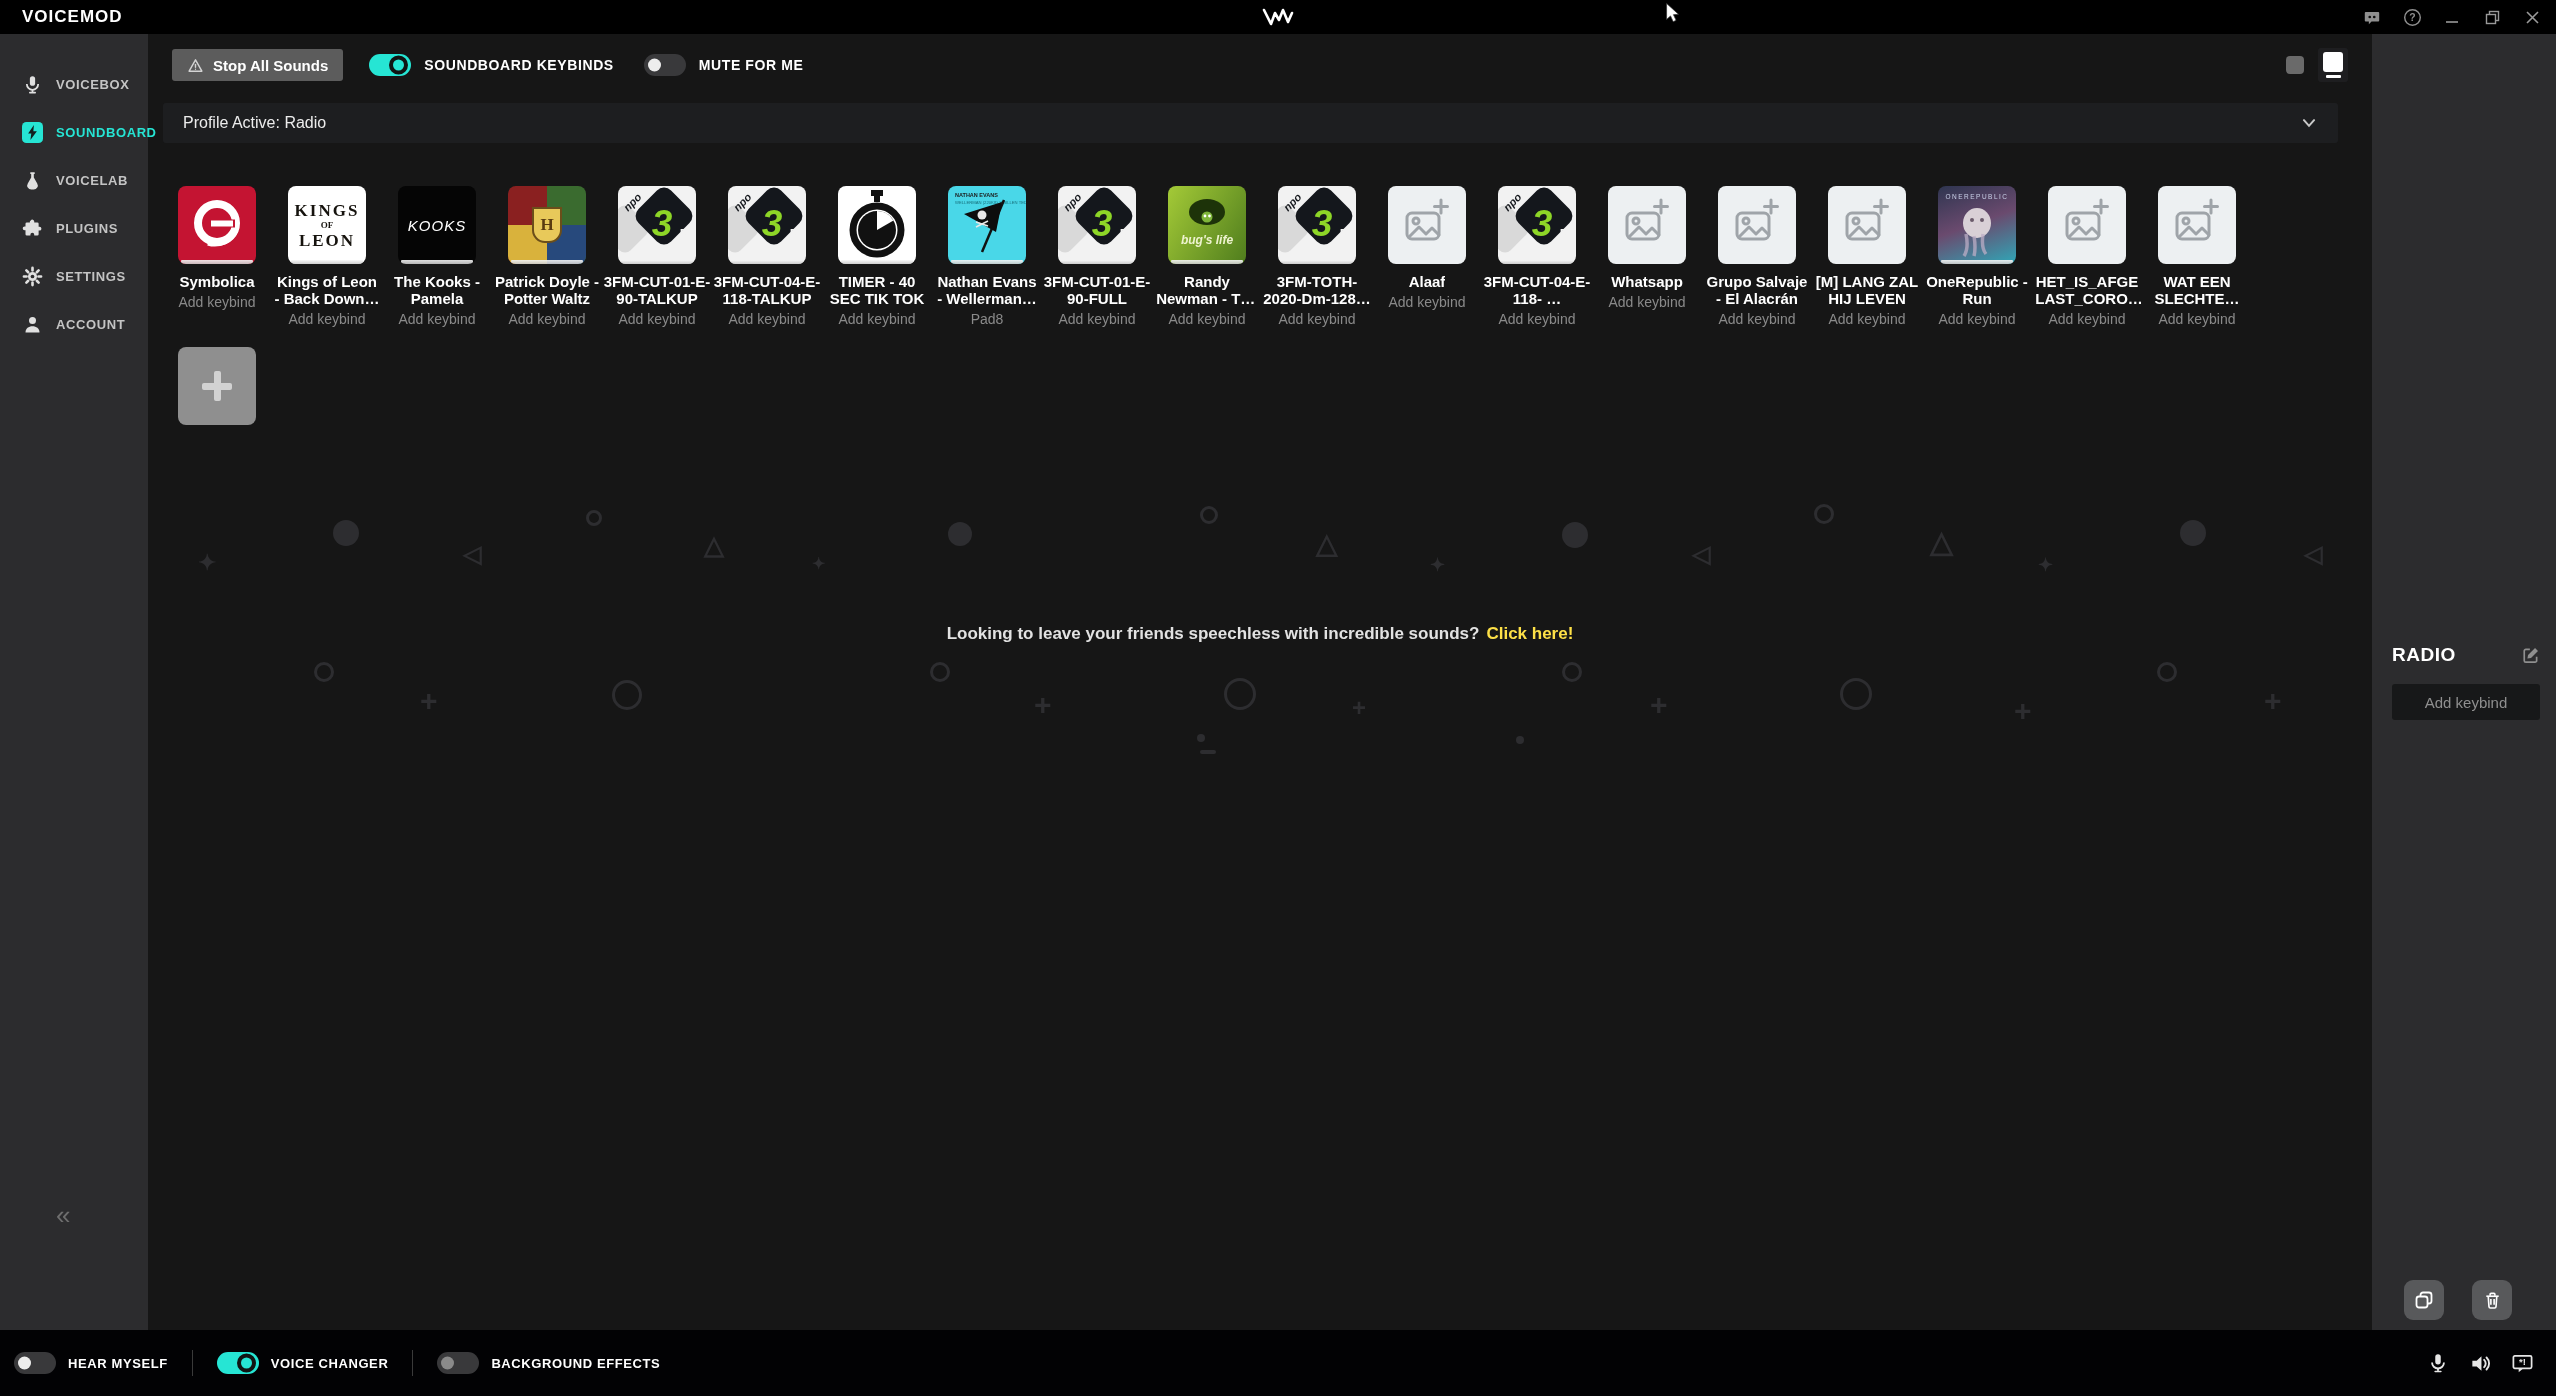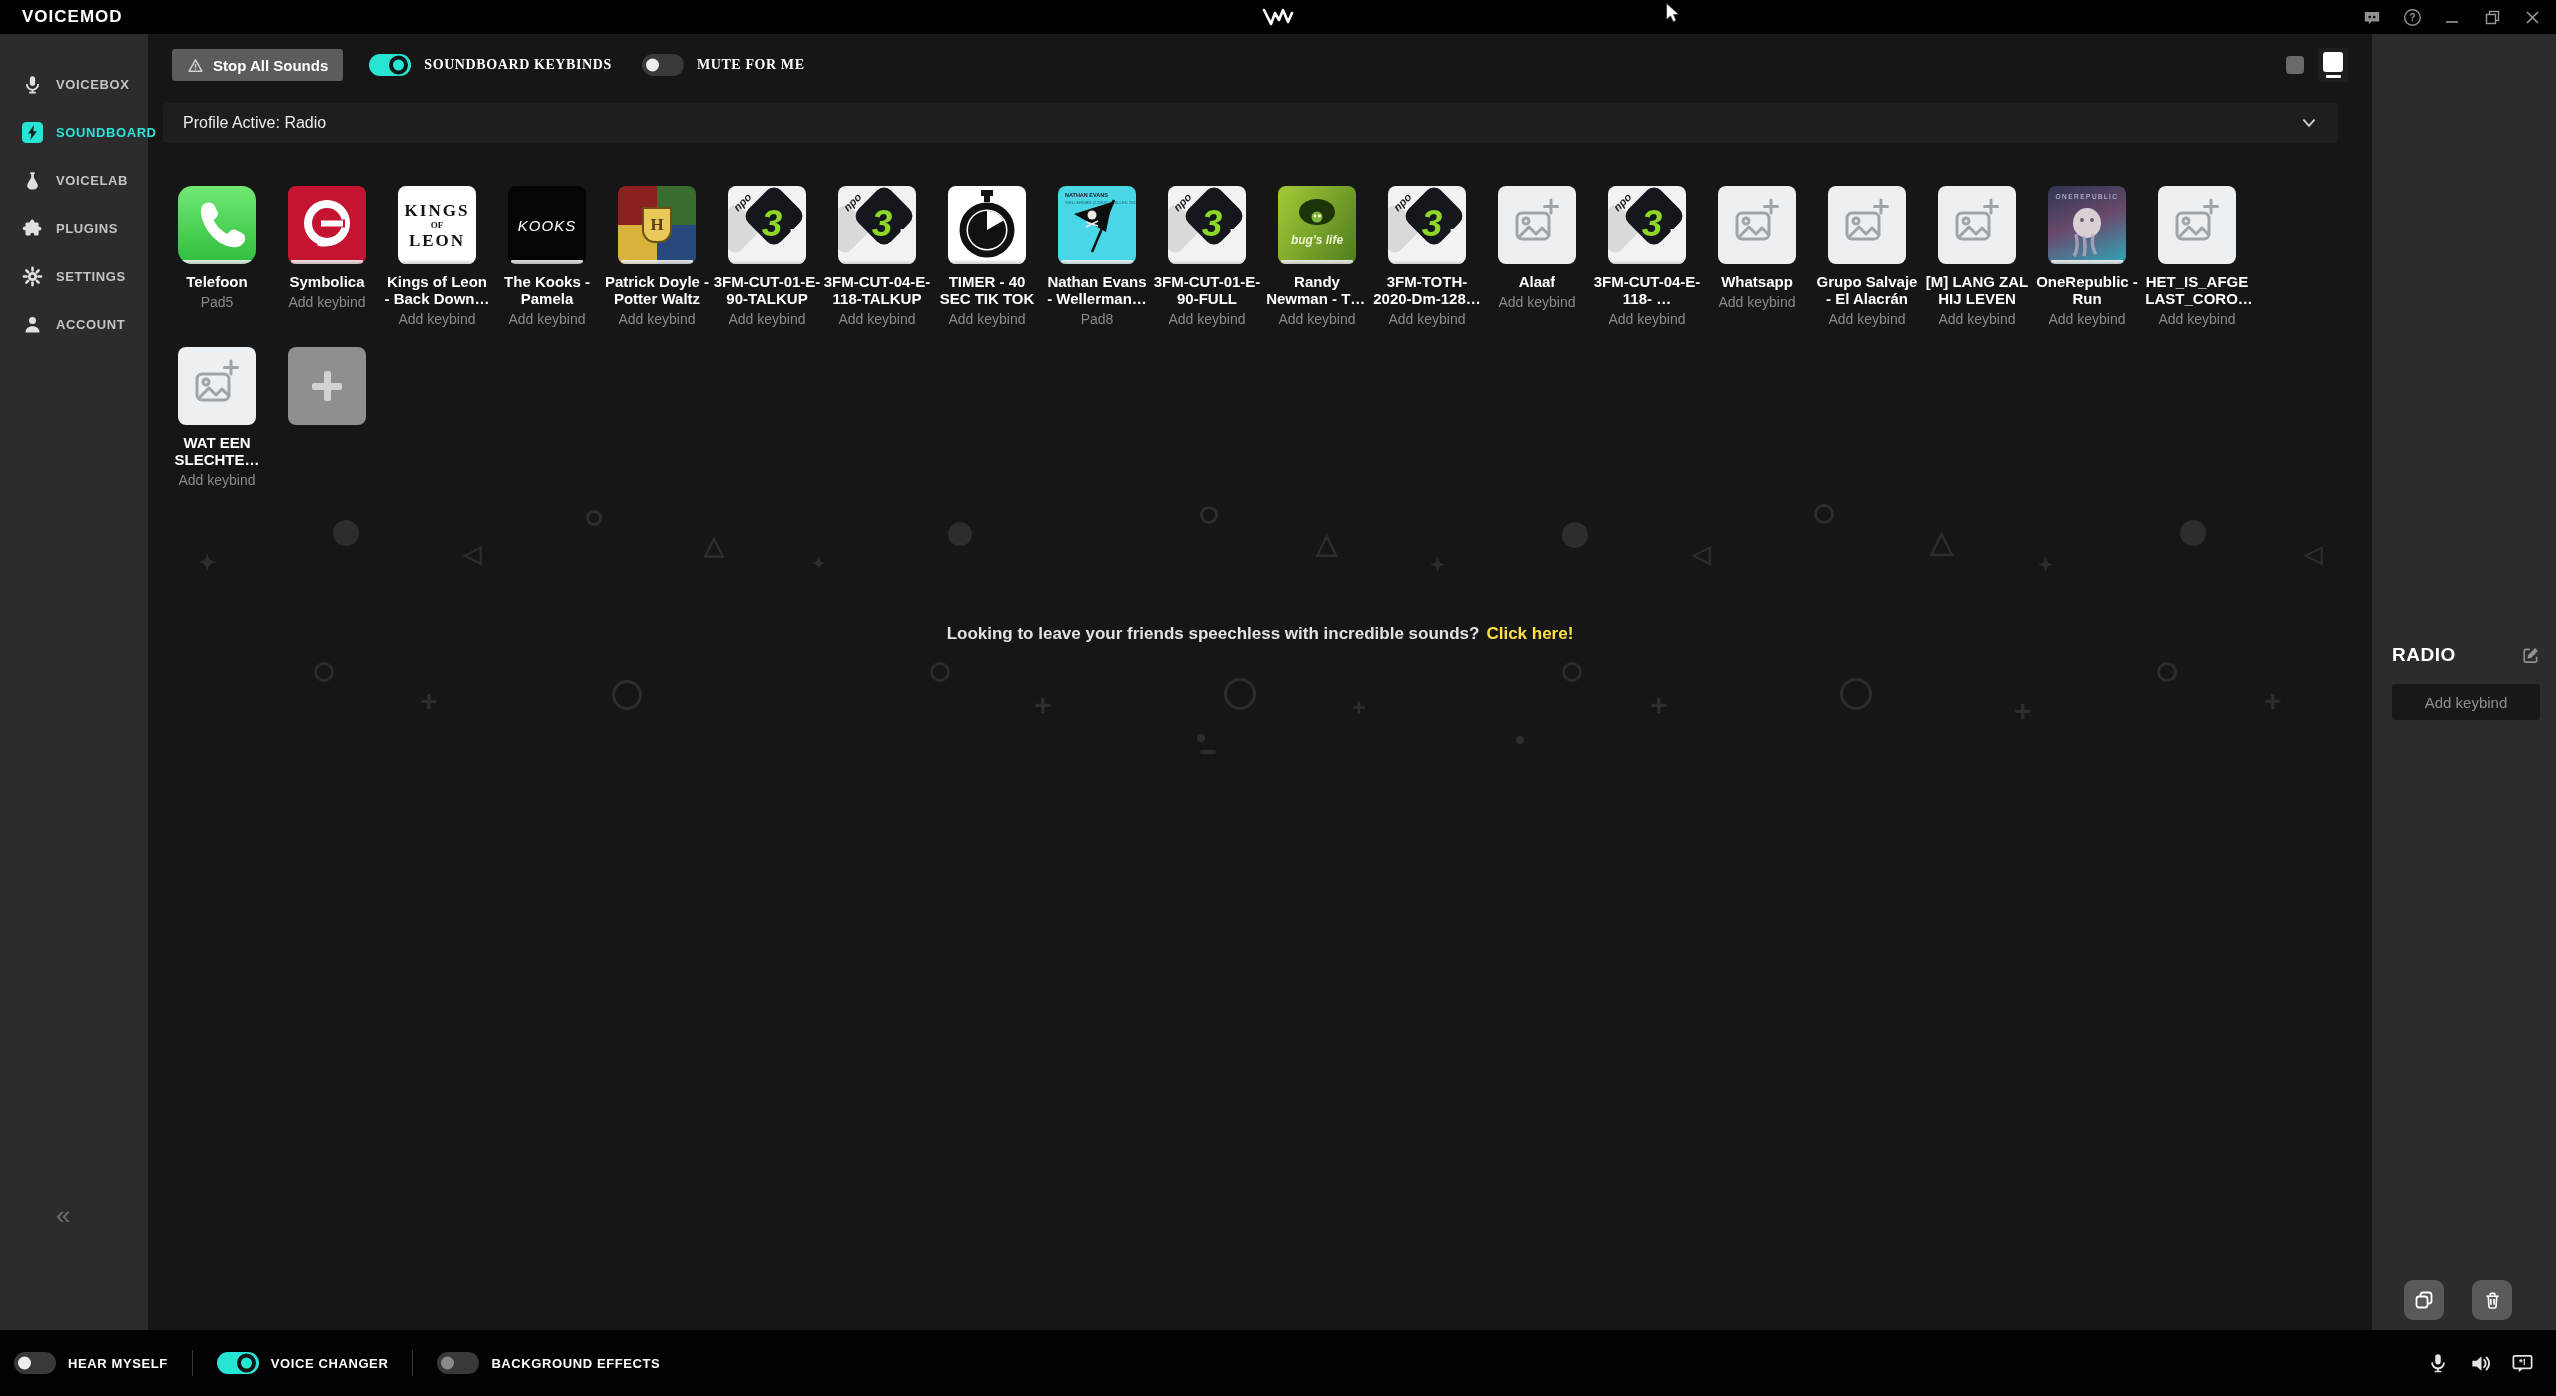--- a/index.html
+++ b/index.html
@@ -33,21 +33,21 @@
   .toolbar{position:absolute;top:14px;left:24px;right:24px;height:34px;display:flex;align-items:center;}
   .stop-btn{height:32px;background:#5c5c5c;border-radius:3px;display:flex;align-items:center;gap:9px;
             padding:0 15px;font-size:15px;font-weight:bold;cursor:pointer;}
   .tgl{position:relative;width:42px;height:22px;border-radius:11px;flex:none;cursor:pointer;}
   .tgl.on{background:#26e5d4;}
   .tgl.off{background:#39393b;}
   .tgl::after{content:'';position:absolute;top:50%;transform:translateY(-50%);border-radius:50%;}
   .tgl.on::after{right:3px;width:11px;height:11px;background:#26e5d4;border:4px solid #101514;}
   .tgl.off::after{left:4px;width:13px;height:13px;background:#ededed;}
   .tgl.dim::after{background:#8a8a8a;}
-  .tgl-label{font-size:14px;font-weight:bold;letter-spacing:.6px;margin:0 30px 0 13px;font-family:Liberation Serif, serif;}
+  .tgl-label{font-size:14px;font-weight:bold;letter-spacing:.6px;margin:0 30px 0 13px;}
   .tb-toggle-group{display:flex;align-items:center;margin-left:26px;}
   .view-btns{margin-left:auto;display:flex;align-items:center;gap:8px;}
   .view-sm{width:30px;height:30px;display:flex;align-items:center;justify-content:center;cursor:pointer;}
   .view-sm i{width:18px;height:18px;background:#6a6a6a;border-radius:4px;}
   .view-lg{width:30px;height:34px;background:#1e1e20;border-radius:3px;display:flex;flex-direction:column;
            align-items:center;justify-content:center;gap:3px;cursor:pointer;}
   .view-lg i{width:20px;height:20px;background:#fff;border-radius:3px;}
   .view-lg b{width:15px;height:3px;background:#fff;border-radius:1px;}
   .profile-bar{position:absolute;top:69px;left:15px;right:34px;height:40px;background:#1d1e20;border-radius:3px;
                display:flex;align-items:center;padding:0 20px;font-size:16px;color:#ececec;cursor:pointer;}
@@ -285,29 +285,20 @@
       <div class="d d-glyph" style="left: 1502px; top: 656px; font-size: 30px;">+</div>
       <div class="d d-dot" style="left: 1368px; top: 702px; height: 8px; width: 8px;"></div>
       <div class="d d-ring" style="left: 1692px; top: 644px; height: 32px; width: 32px;"></div>
       <div class="d d-glyph" style="left: 1866px; top: 662px; font-size: 30px;">+</div>
       <div class="d d-ring" style="left: 2009px; top: 628px; height: 20px; width: 20px;"></div>
       <div class="d d-glyph" style="left: 2116px; top: 652px; font-size: 30px;">+</div>
     </div>
 
   <div class="tiles">
 
-  <div class="tile-cell">
-    <div class="tile-img t-phone art">
-          <svg viewBox="0 0 78 78" width="78" height="78">
-            <path d="M24 20c3.5-5 10-4.5 12.5-.5l3 6c1.5 3-1 6.5-4 8.5 3 6 8 11 14 14 2-3 5.5-5.5 8.5-4l6 3c4 2 4.5 8.5-.5 12-6.5 5-19 1.5-28.5-8S20.5 27 24 20z" fill="#fff"></path>
-          </svg>
-        </div>
-    <div class="tile-label">Telefoon</div>
-    <div class="tile-sub">Pad5</div>
-  </div>
 
   <div class="tile-cell">
     <div class="tile-img t-symbolica art">
           <svg viewBox="0 0 78 78" width="78" height="78">
             <circle cx="39" cy="37" r="19" fill="none" stroke="#fff" stroke-width="8"></circle>
             <rect x="33" y="33.5" width="24" height="8" fill="#c41432"></rect>
             <rect x="33" y="34.5" width="22" height="6" fill="#fff"></rect>
             <path d="M58 44 A23 23 0 0 1 30 57" stroke="#fff" stroke-width="5" fill="none"></path>
           </svg>
         </div>

